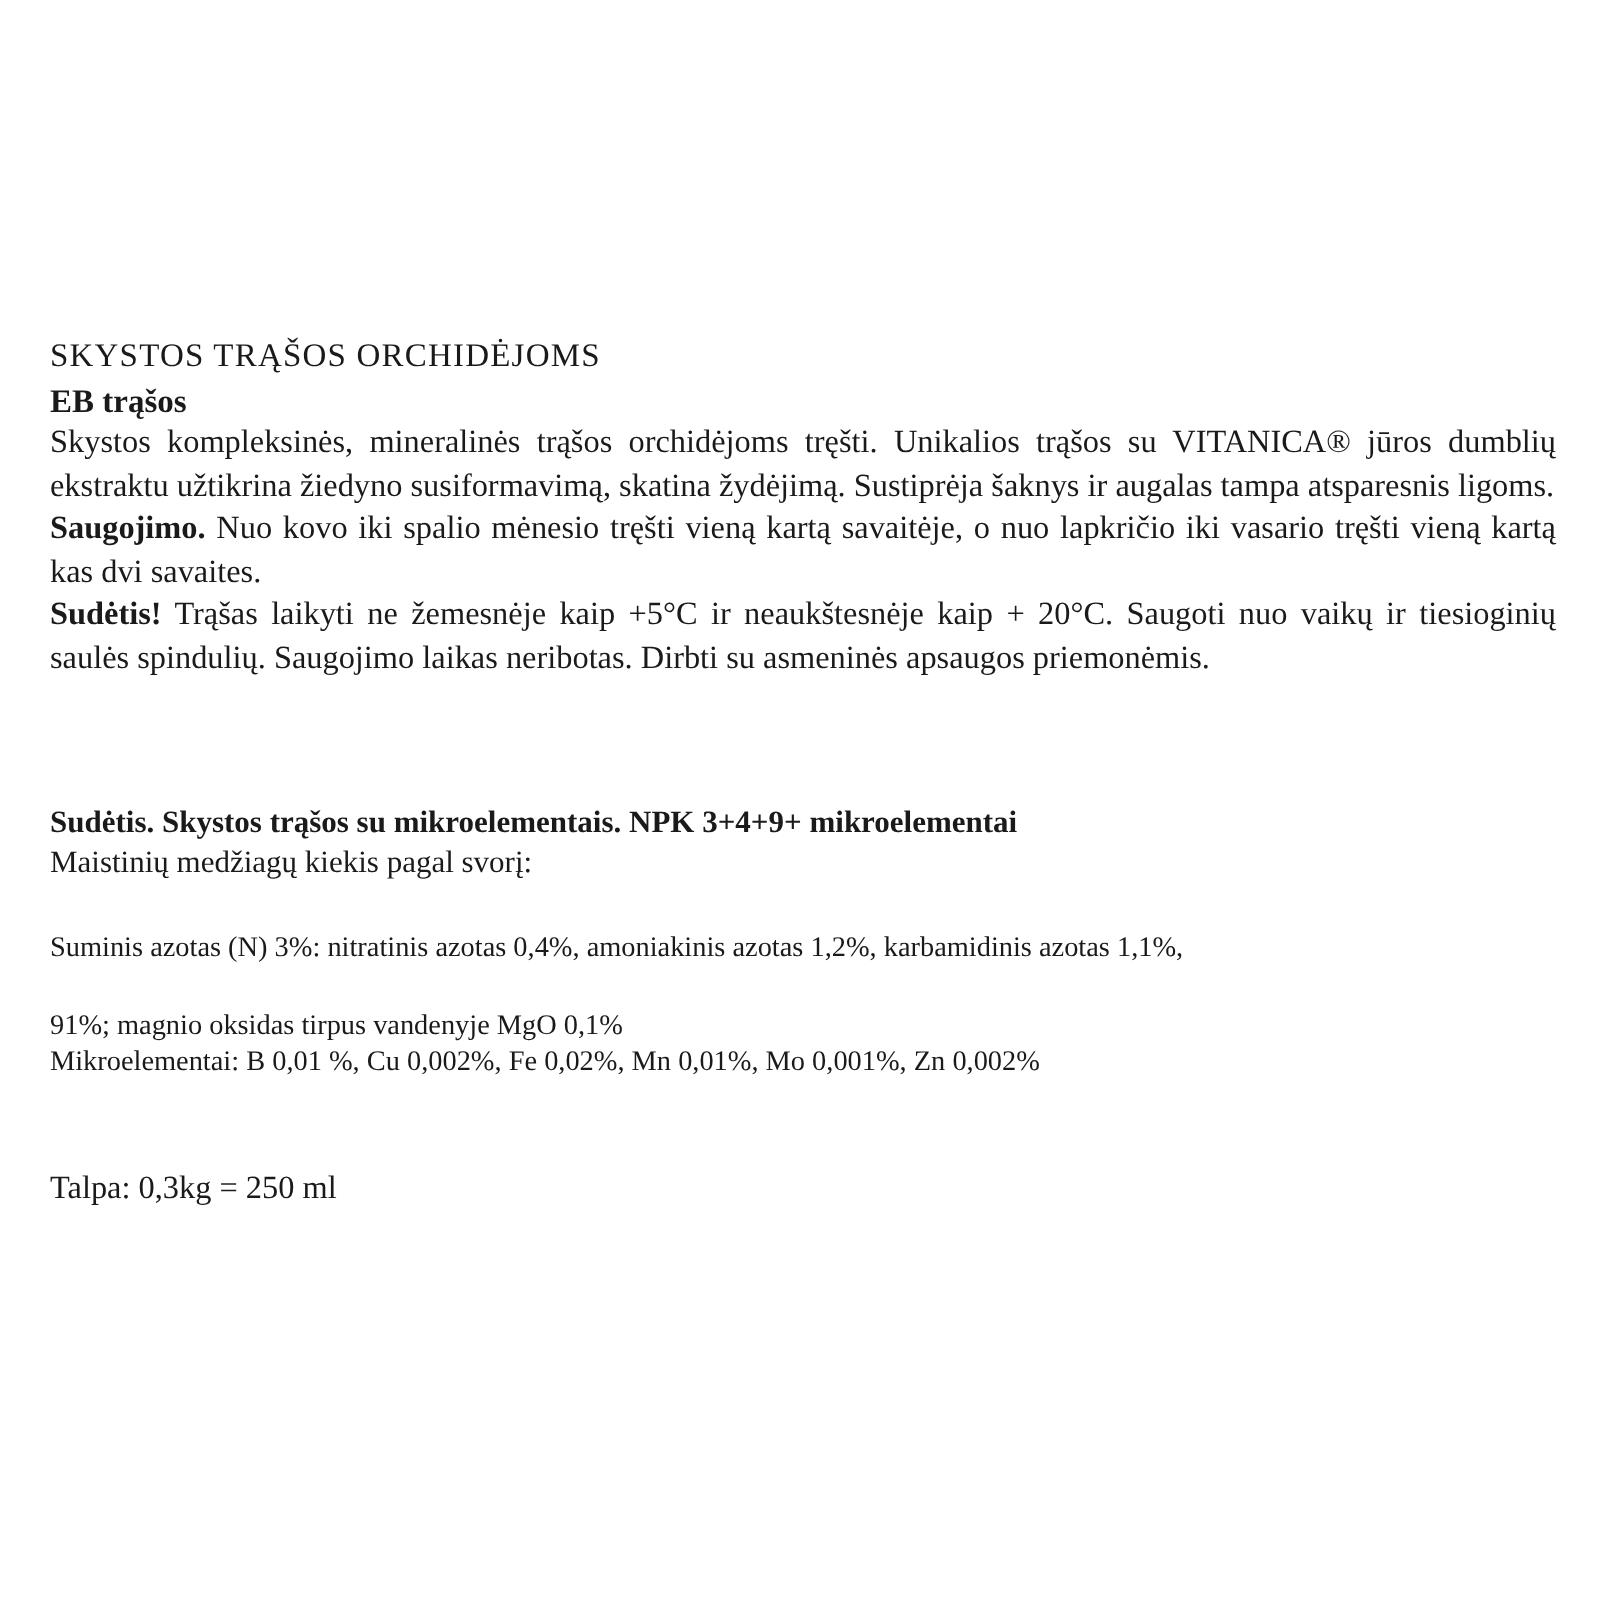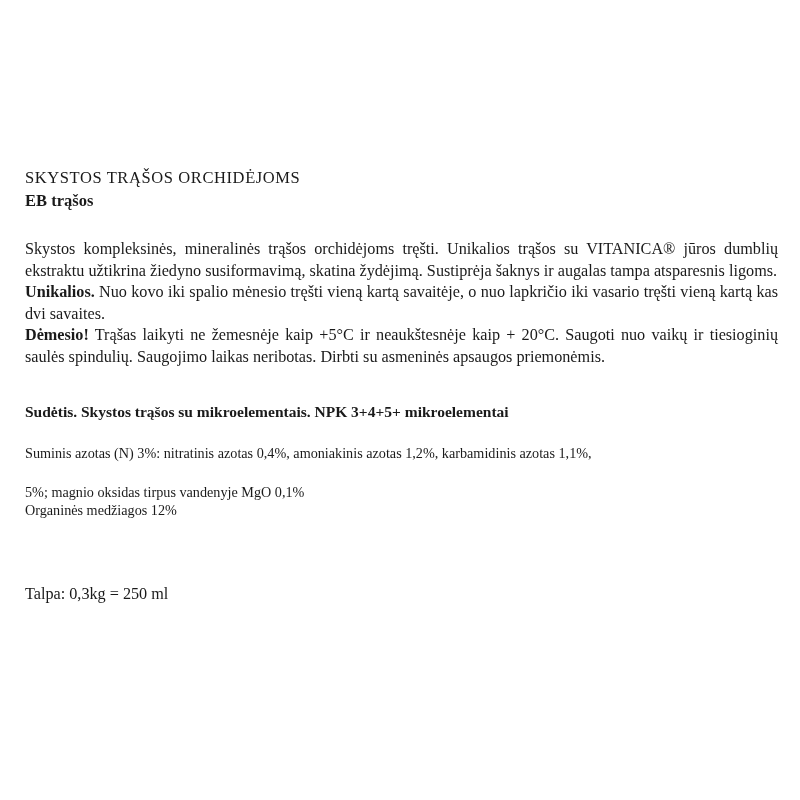--- a/index.html
+++ b/index.html
@@ -43,21 +43,20 @@
     white-space: nowrap;
     text-align: center;
   }
 
   
   .body-block {
     position: absolute;
     top: 211px;
     left: 0;
     width: 753px;
-    margin-top: 28px;
   }
   p.para {
     margin: 0;
     font-size: 16.2px;
     line-height: 21.5px;
     text-align: justify;
     text-justify: inter-word;
   }
   p.para .lead {
     font-weight: bold;
@@ -111,37 +110,38 @@
 
   <div class="doc-subtitle">EB trąšos</div>
 
   <div class="body-block">
 
     <p class="para">
       <span>Skystos kompleksinės, mineralinės trąšos orchidėjoms tręšti. Unikalios trąšos  su VITANICA® jūros dumblių ekstraktu užtikrina žiedyno susiformavimą, skatina žydėjimą. Sustiprėja šaknys ir augalas tampa atsparesnis ligoms.</span>
     </p>
 
     <p class="para">
-      <span class="lead">Unikalios.</span><span> Nuo kovo iki spalio mėnesio tręšti vieną kartą savaitėje, o nuo lapkričio iki vasario tręšti vieną kartą kas dvi savaites.</span>
+      <span class="lead">Saugojimo.</span><span> Nuo kovo iki spalio mėnesio tręšti vieną kartą savaitėje, o nuo lapkričio iki vasario tręšti vieną kartą kas dvi savaites.</span>
     </p>
 
     <p class="para">
-      <span class="lead">Dėmesio!</span><span> Trąšas laikyti ne žemesnėje kaip +5°C ir neaukštesnėje kaip + 20°C.  Saugoti nuo vaikų ir tiesioginių saulės spindulių. Saugojimo laikas neribotas. Dirbti su asmeninės apsaugos priemonėmis.</span>
+      <span class="lead">Sudėtis!</span><span> Trąšas laikyti ne žemesnėje kaip +5°C ir neaukštesnėje kaip + 20°C.  Saugoti nuo vaikų ir tiesioginių saulės spindulių. Saugojimo laikas neribotas. Dirbti su asmeninės apsaugos priemonėmis.</span>
     </p>
 
   </div>
 
   <div class="comp-block">
 
-    <div class="comp-heading">Sudėtis. Skystos trąšos su mikroelementais.  NPK 3+4+5+ mikroelementai</div>
+    <div class="comp-heading">Sudėtis. Skystos trąšos su mikroelementais.  NPK 3+4+9+ mikroelementai</div>
 
+    <div class="comp-sub">Maistinių medžiagų kiekis pagal svorį:</div>
 
     <div class="comp-lines">
       <div class="comp-line">Suminis azotas (N) 3%: nitratinis azotas 0,4%, amoniakinis azotas 1,2%, karbamidinis azotas 1,1%,</div>
-      <div class="comp-line">5%; magnio oksidas tirpus vandenyje MgO 0,1%</div>
-      <div class="comp-line spaced">Organinės medžiagos 12%</div>
+      <div class="comp-line">91%; magnio oksidas tirpus vandenyje MgO 0,1%</div>
+      <div class="comp-line spaced">Mikroelementai: B 0,01 %, Cu 0,002%, Fe 0,02%, Mn 0,01%, Mo 0,001%, Zn 0,002%</div>
     </div>
 
   </div>
 
   <div class="capacity">Talpa: 0,3kg = 250 ml</div>
 
 </div>
 
 </body></html>

